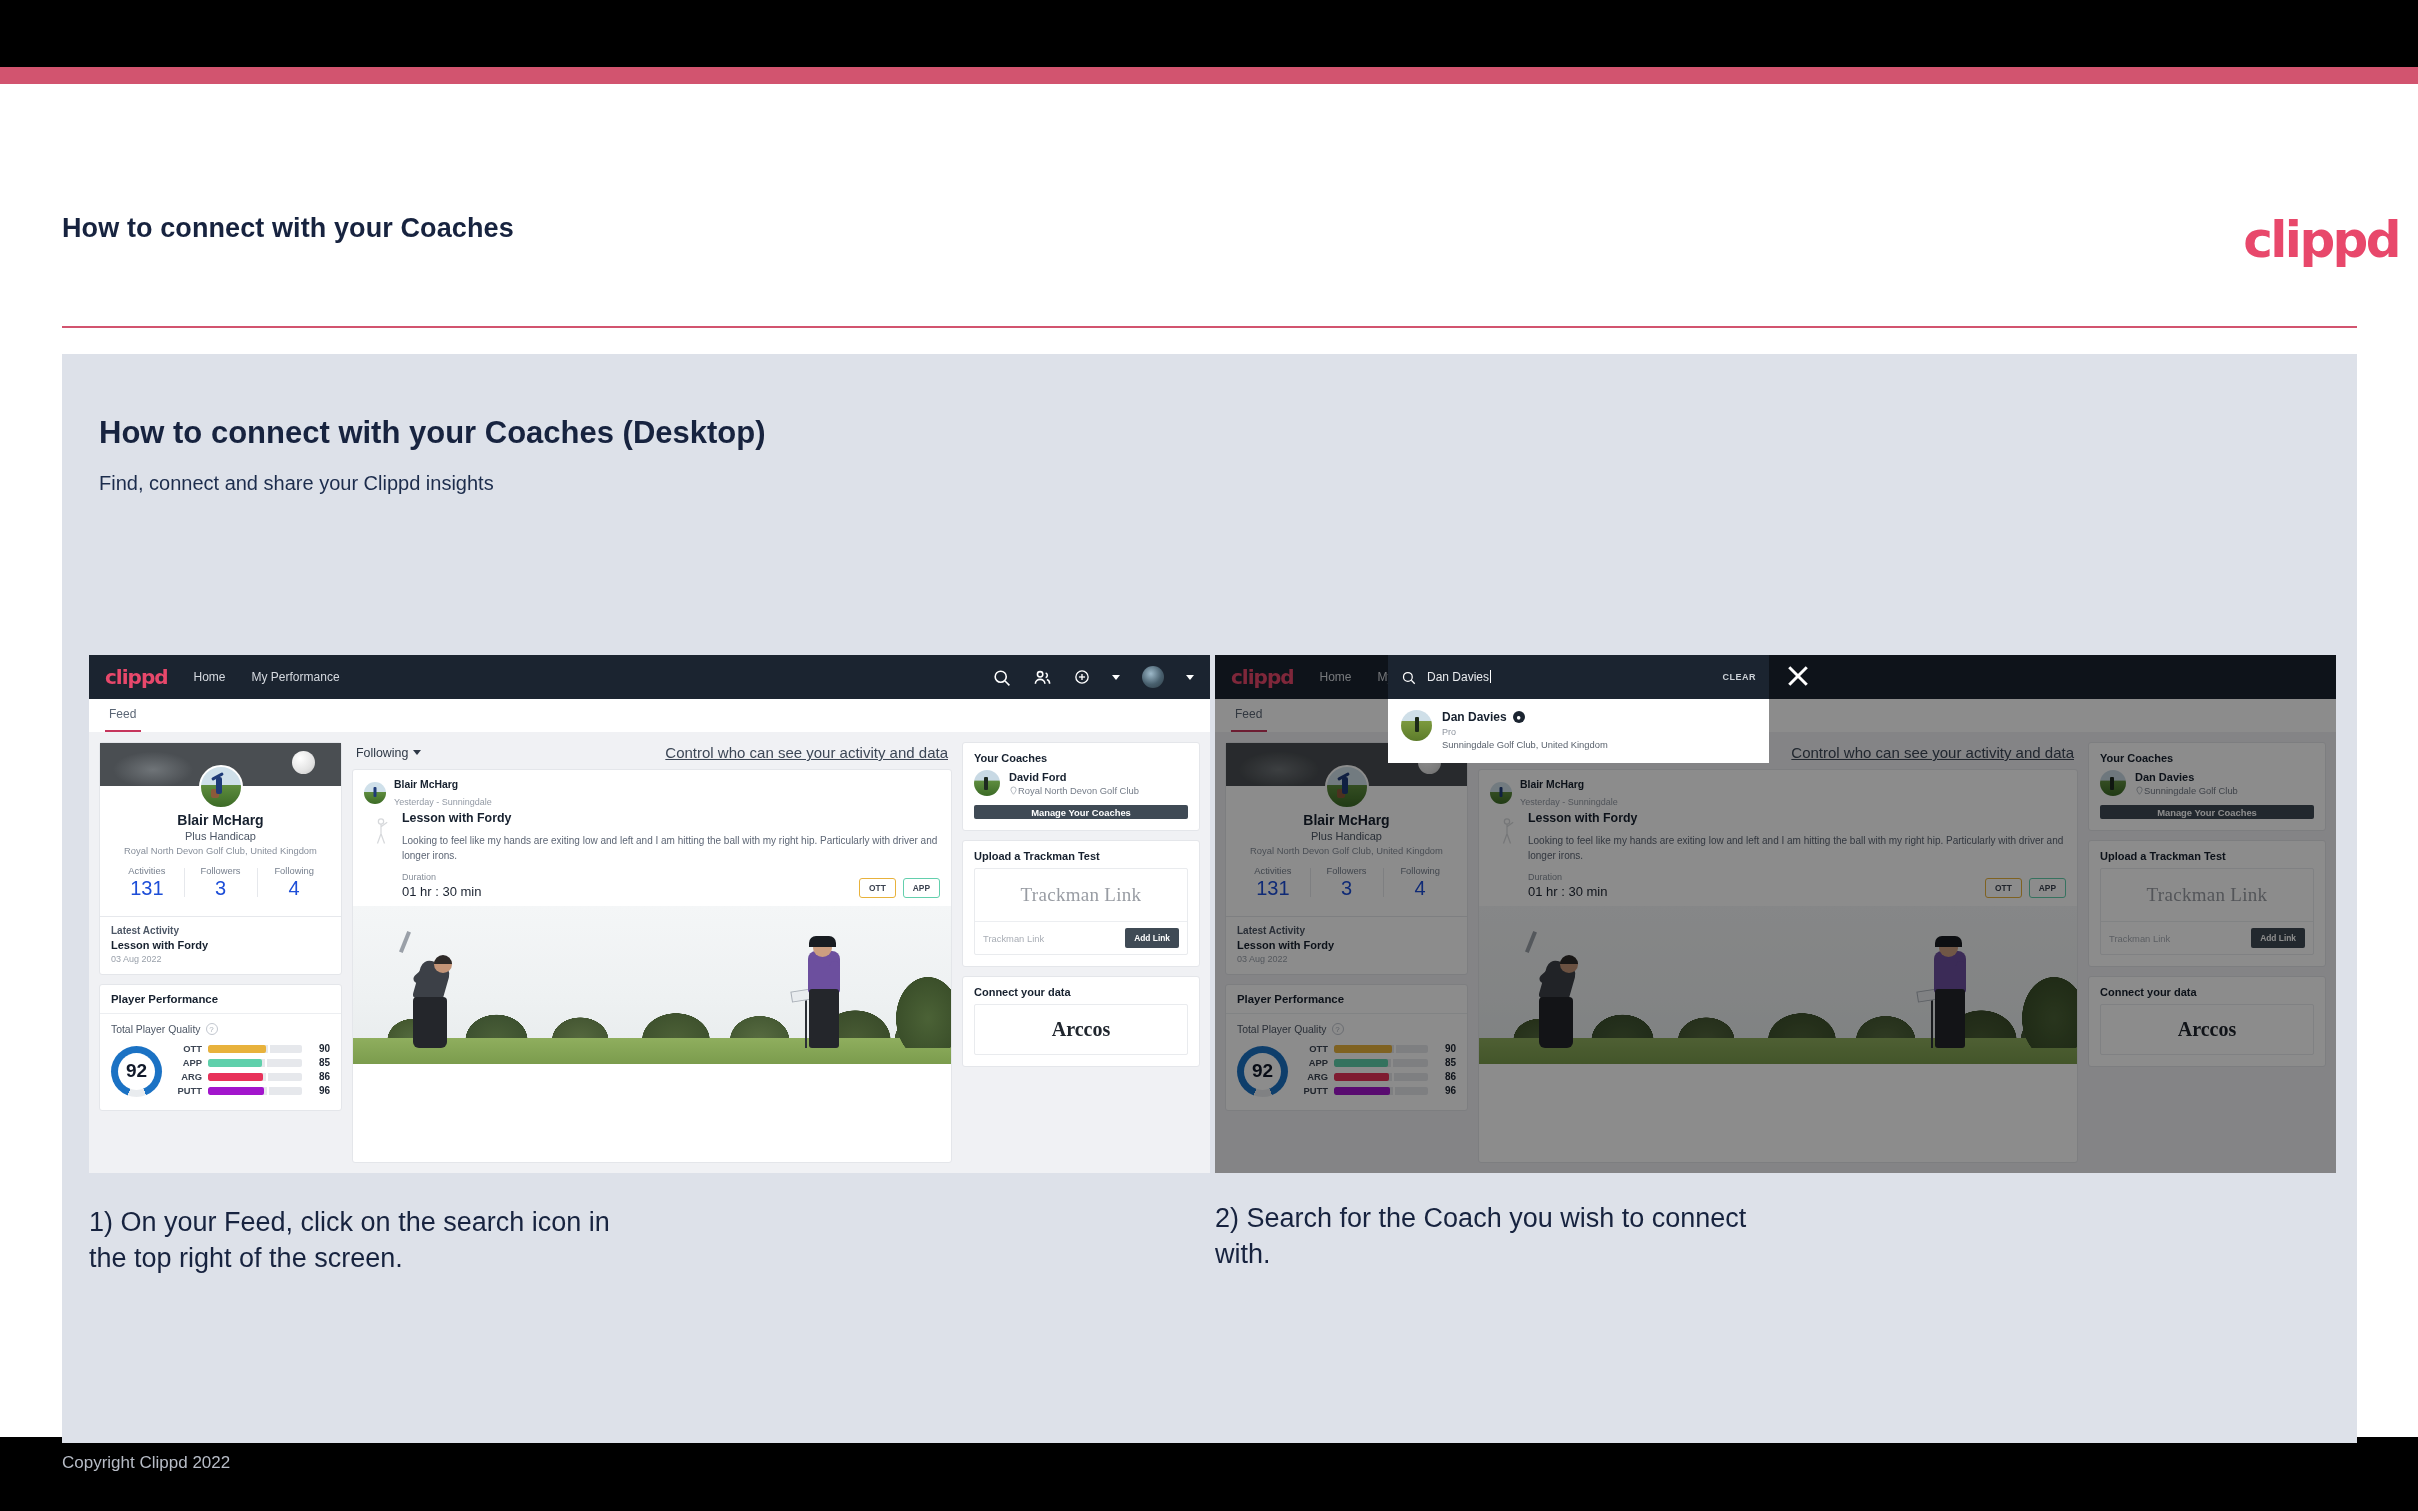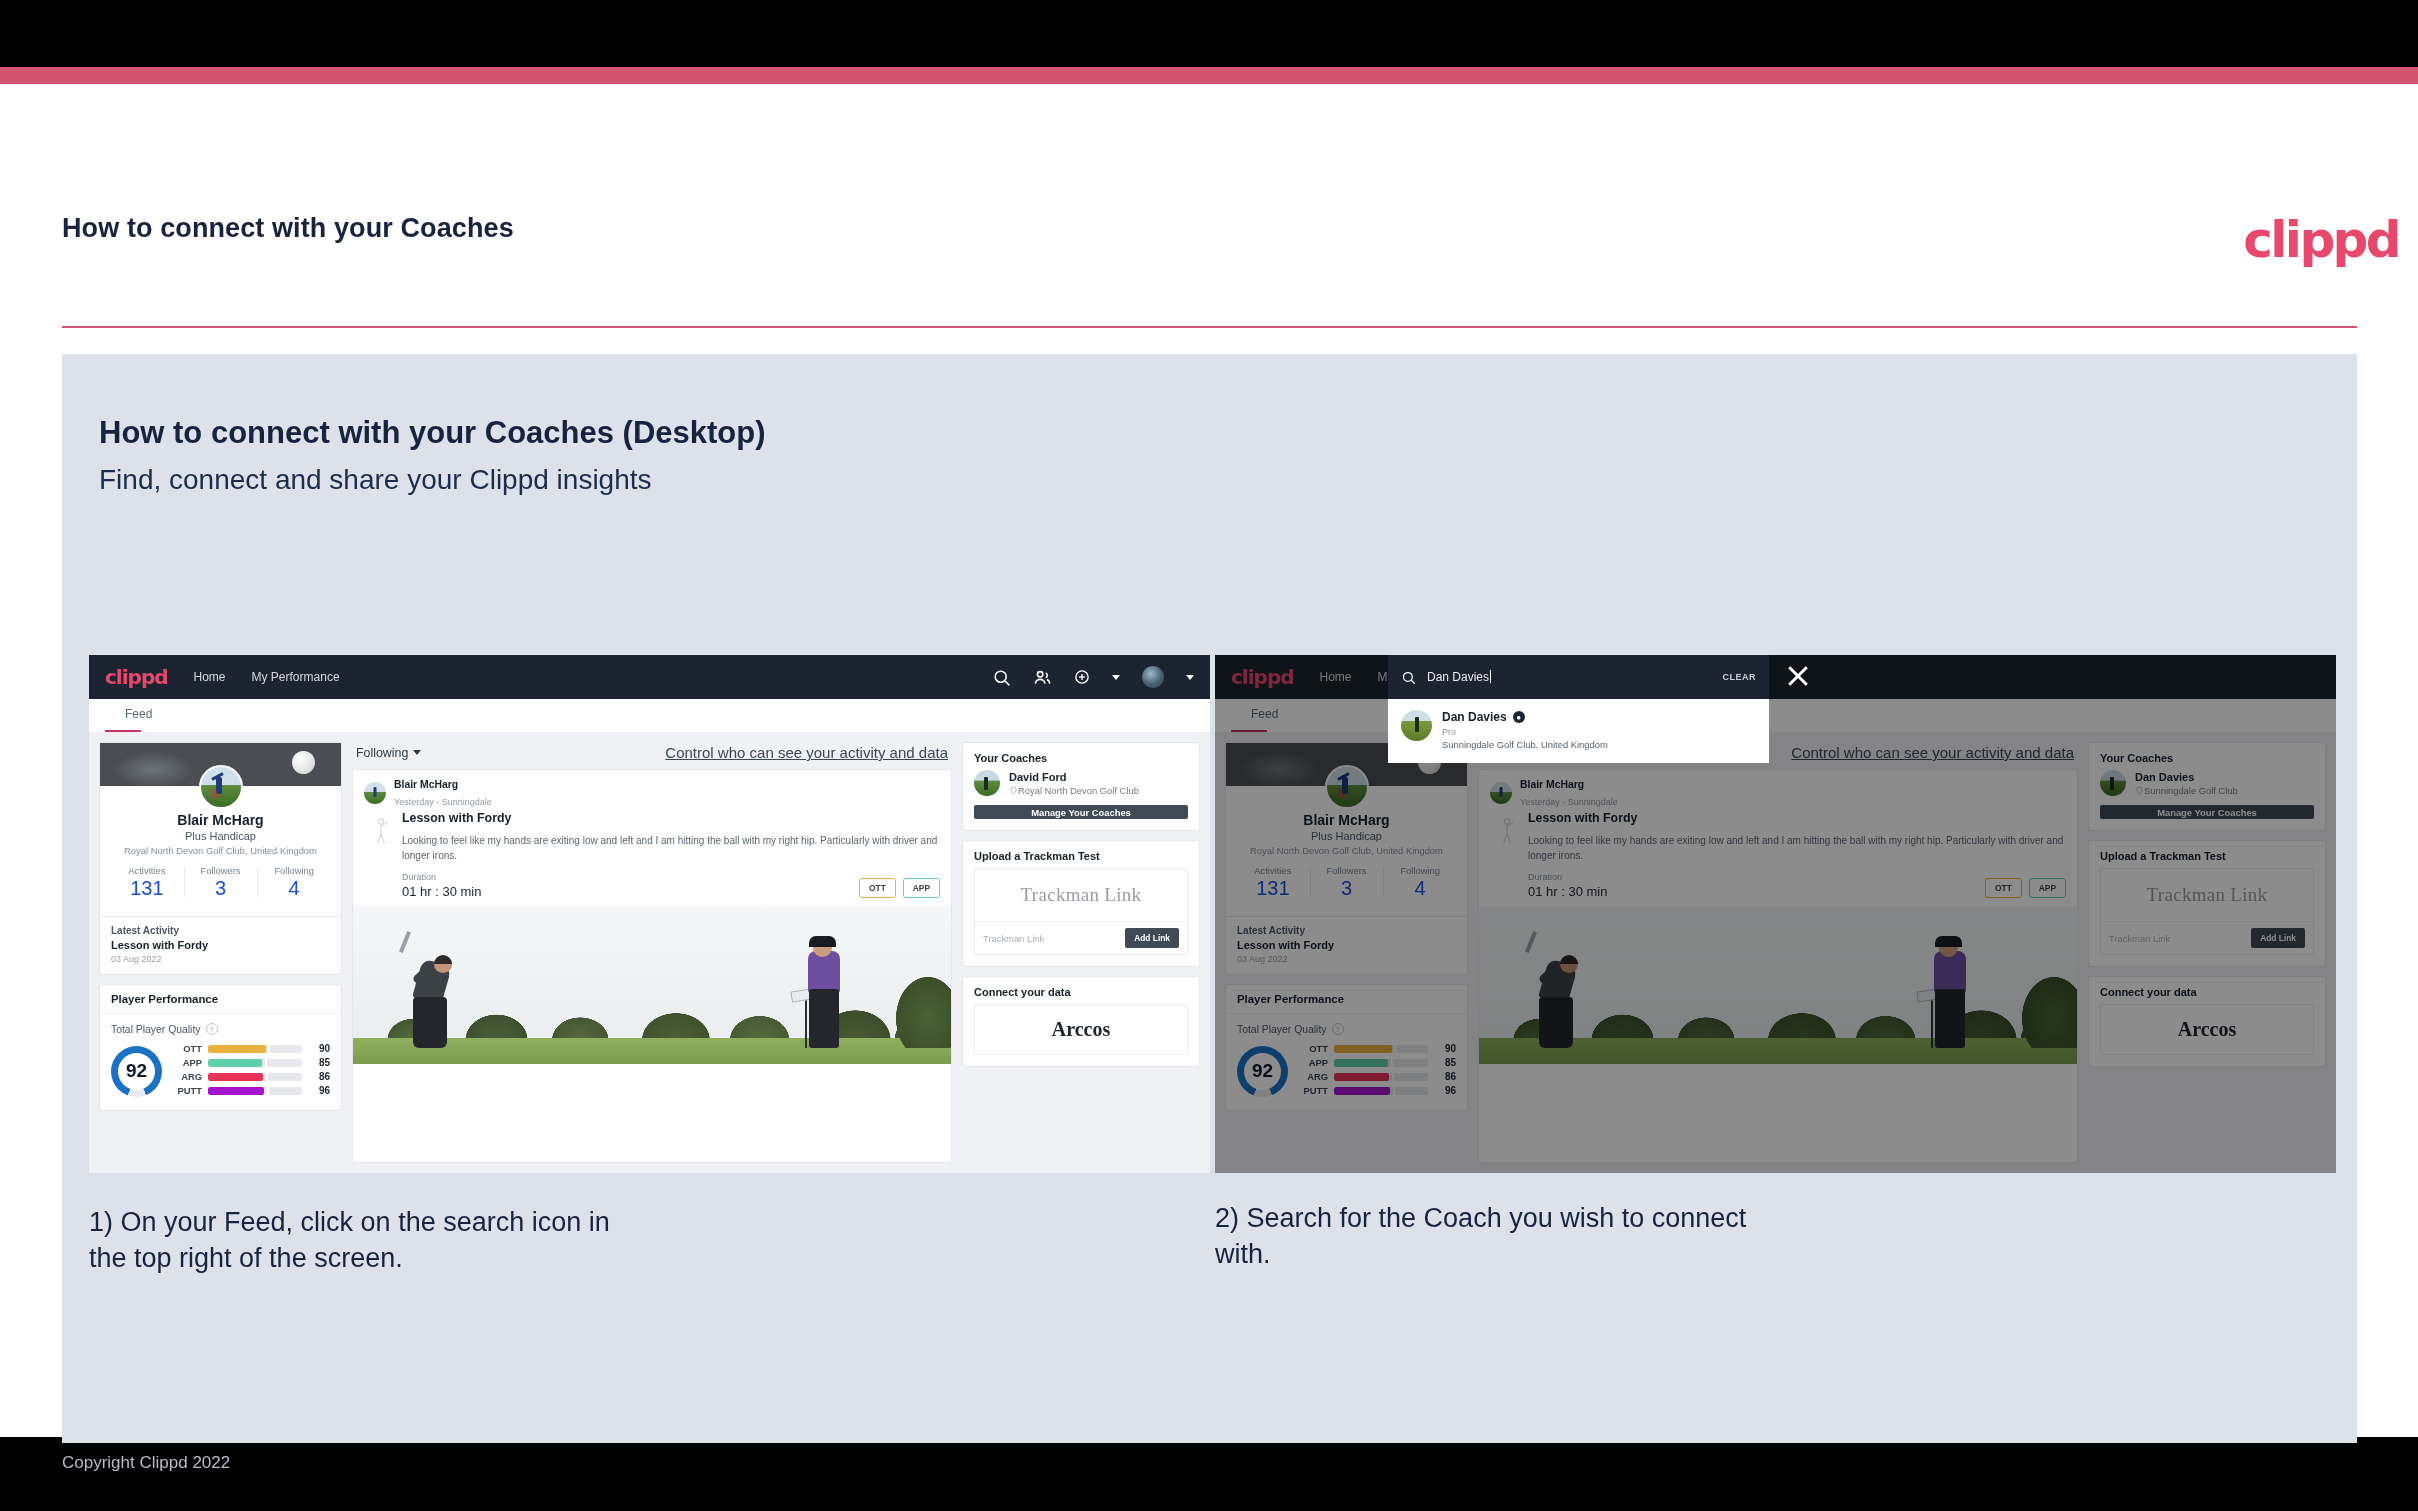--- a/index.html
+++ b/index.html
@@ -34,21 +34,21 @@
     line-height:1;
   }
   .hdr-rule { position:absolute; left:62px; top:242px; width:2295px; height:2px; background:#d2546f; }
 
   
   .panel {
     position:absolute; left:62px; top:270px; width:2295px; height:1089px;
     background:#dde1e9;
   }
   .panel-title { position:absolute; left:37px; top:61px; font-size:31px; font-weight:700; color:#17233f; }
-  .panel-sub   { position:absolute; left:37px; top:110px; font-size:28px; font-weight:400; color:#1c2c4c; }
+  .panel-sub   { position:absolute; left:37px; top:118px; font-size:20px; font-weight:400; color:#1c2c4c; }
 
   
   .shot { position:absolute; background:#fff; overflow:hidden; }
   .shot-a { left:27px;  top:301px; width:1121px; height:518px; }
   .shot-b { left:1153px; top:301px; width:1121px; height:518px; }
 
   
   .app-nav {
     position:absolute; left:0; top:0; width:100%; height:44px;
     background:#1b2430; display:flex; align-items:center; padding:0 16px;
@@ -60,21 +60,21 @@
   .nav-ico { width:19px; height:19px; color:#fff; display:block; }
   .nav-ico svg { width:100%; height:100%; display:block; }
   .avatar-nav { width:22px; height:22px; border-radius:50%;
      background:radial-gradient(circle at 40% 35%, #9db9c9 0%, #49606e 55%, #2d3b44 100%); }
   .caret { width:0;height:0;border-left:4px solid transparent;border-right:4px solid transparent;
            border-top:5px solid #fff; }
 
   
   .app-tabs { position:absolute; left:0; top:44px; width:100%; height:34px;
               background:#fff; border-bottom:1px solid #e3e5e9; }
-  .app-tabs .tab { position:absolute; left:36px; top:8px; font-size:12px; color:#5b6675; }
+  .app-tabs .tab { position:absolute; left:20px; top:8px; font-size:12px; color:#5b6675; }
   .app-tabs .tab-underline { position:absolute; left:16px; top:31px; width:36px; height:3px; background:#c6355c; }
 
   
   .app-body { position:absolute; left:0; top:77px; right:0; bottom:0; background:#f0f1f4;
               display:flex; gap:10px; padding:10px; }
   .col-left  { width:243px; flex:0 0 243px; display:flex; flex-direction:column; gap:9px; }
   .col-mid   { flex:1 1 auto; display:flex; flex-direction:column; }
   .col-right { width:238px; flex:0 0 238px; display:flex; flex-direction:column; gap:9px; }
 
   .card { background:#fff; border:1px solid #e4e6ea; border-radius:3px; }

